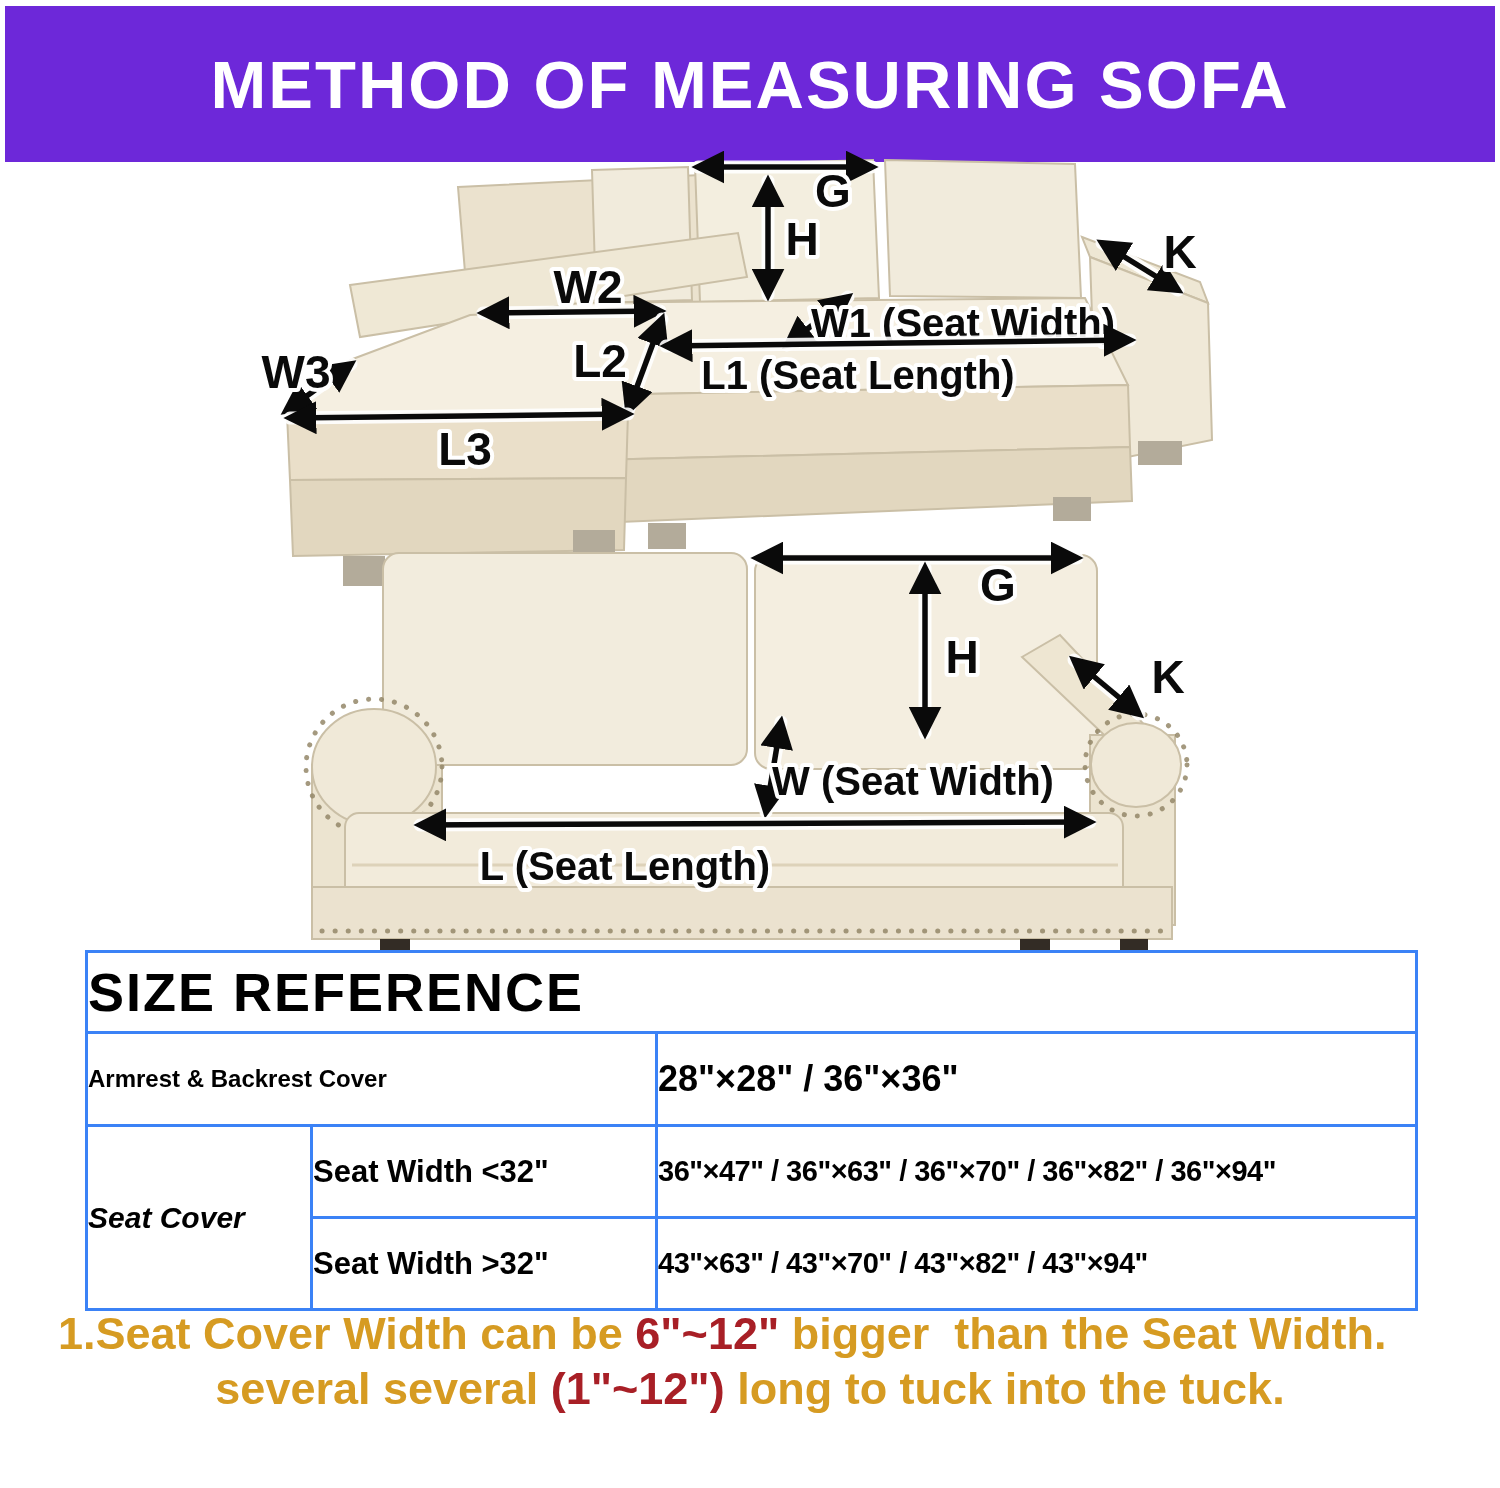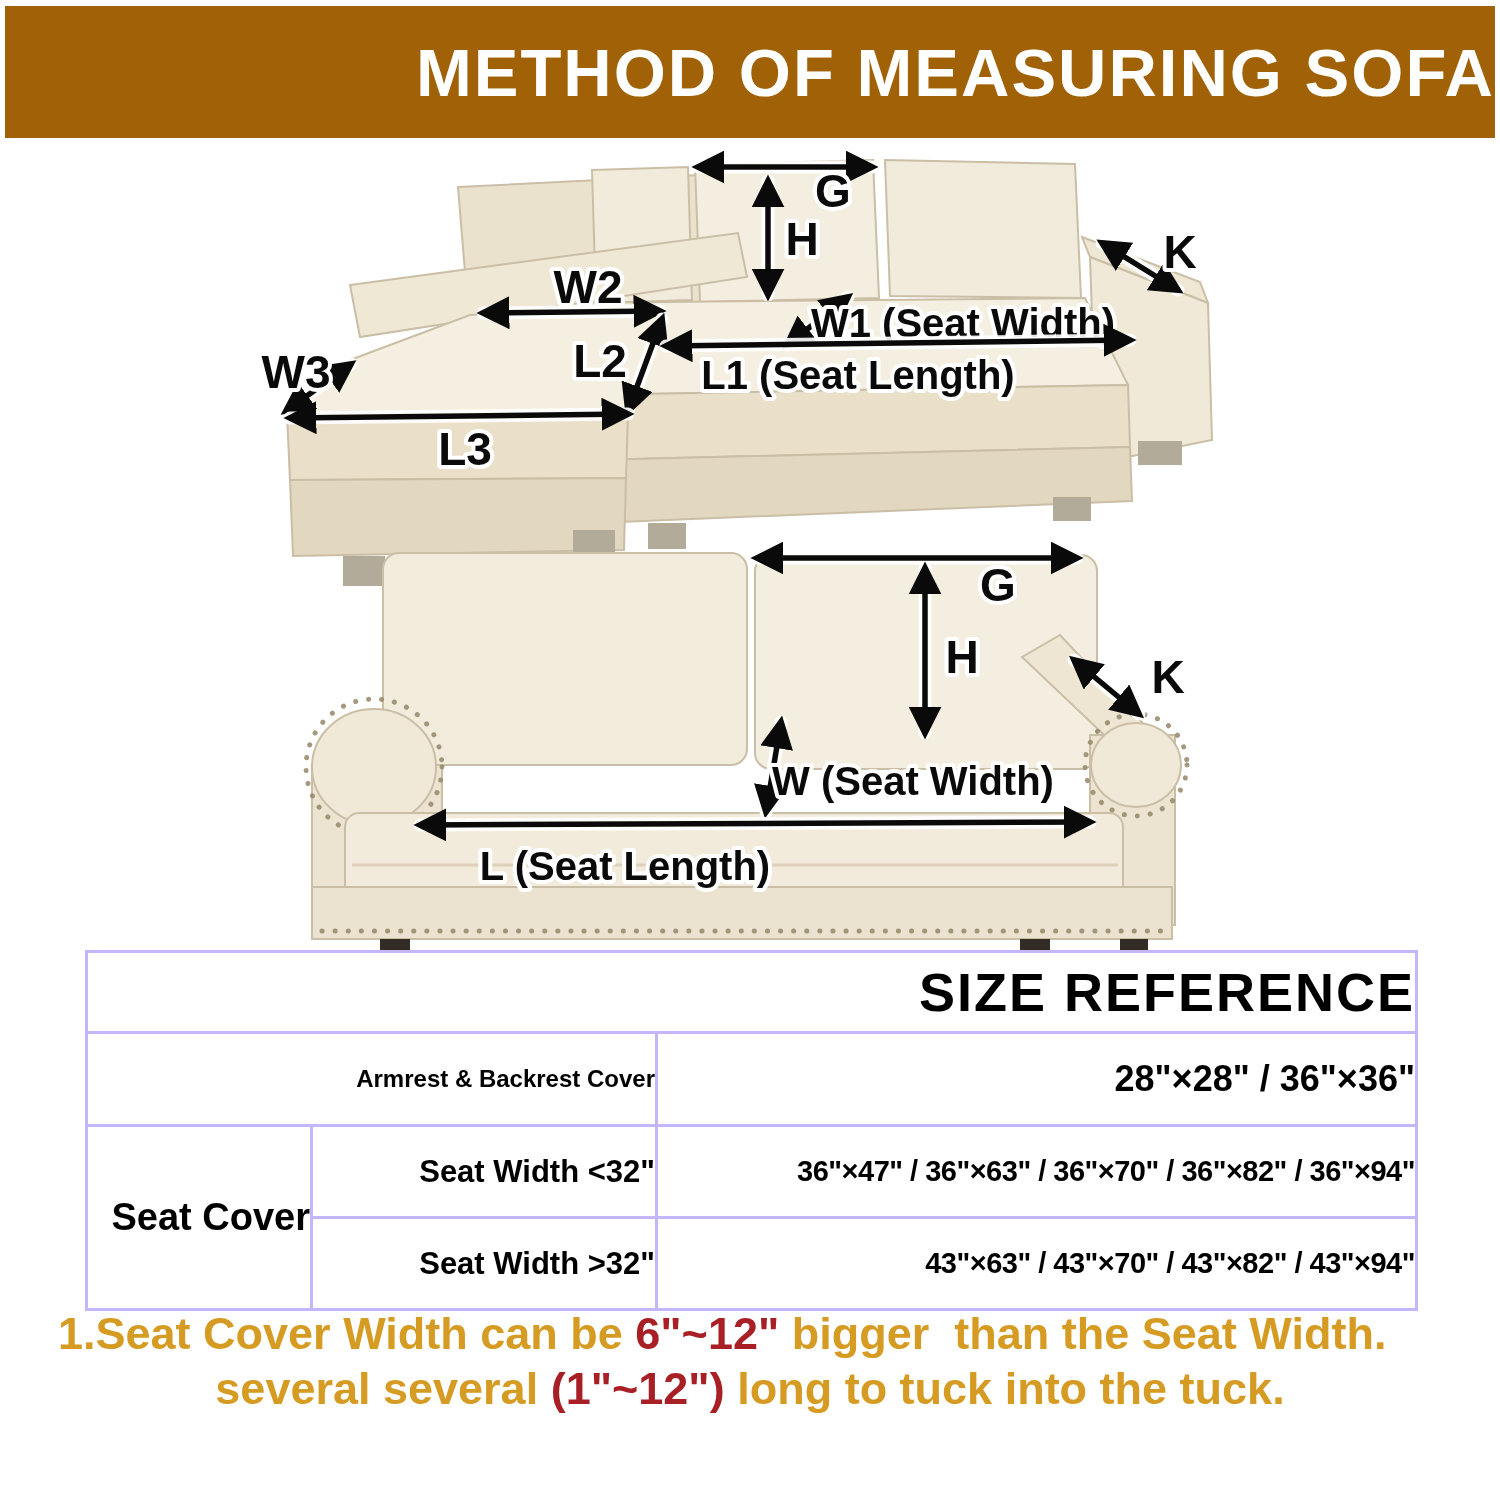--- a/index.html
+++ b/index.html
@@ -3,22 +3,22 @@
 <meta charset="utf-8">
 <style>
   html,body { margin:0; padding:0; background:#ffffff; }
   #frame {
     position:relative; width:1500px; height:1488px;
     background:#ffffff; overflow:hidden;
     font-family:"Liberation Sans", sans-serif;
   }
   
   .header-bar {
-    position:absolute; left:5px; top:6px; width:1490px; height:132px;
-    background:#a16207; display:flex; align-items:center; justify-content:flex-end;
+    position:absolute; left:5px; top:6px; width:1490px; height:156px;
+    background:#6d28d9; display:flex; align-items:center; justify-content:center;
   }
   .header-bar h1 {
     margin:0; color:#ffffff; font-size:67px; font-weight:bold;
     letter-spacing:2px; white-space:nowrap;
   }
   
   .diagram { position:absolute; left:0; pointer-events:none; }
   #sectional-svg { top:145px; width:1500px; height:445px; }
   #sofa-svg { top:535px; width:1500px; height:420px; }
   .cush { stroke:#cabfa6; stroke-width:2; }
@@ -34,29 +34,29 @@
   .lbl-sm { font-size:40px; }
   .dots { fill:none; stroke:#948769; stroke-width:5; stroke-dasharray:0.1 13; stroke-linecap:round; opacity:.85; }
   .seam { stroke:#ddd2b9; stroke-width:3; fill:none; }
   
   .size-table {
     position:absolute; left:85px; top:950px; width:1330px;
     border-collapse:collapse; table-layout:fixed;
     font-family:"Liberation Sans", sans-serif; color:#000;
   }
   .size-table td {
-    border:3px solid #c4b5fd; text-align:right; vertical-align:middle;
+    border:3px solid #3b82f6; text-align:left; vertical-align:middle;
     padding:0; overflow:hidden; white-space:nowrap;margin-left:45px;
   }
   .size-table .t-title { height:78px; font-size:54px; font-weight:bold; letter-spacing:2px; }
   .row-armrest td { height:90px; }
   .row-seat td { height:89px; }
   .cell-armrest-label { font-size:24px; font-weight:bold; }
   .cell-armrest-sizes { font-size:36px; font-weight:bold; }
-  .cell-seat-cover { font-size:38px; font-weight:bold; }
+  .cell-seat-cover { font-size:30px; font-weight:bold;font-style:italic; }
   .cell-cond  { font-size:31px; font-weight:bold; }
   .cell-sizes { font-size:29px; font-weight:bold; letter-spacing:-0.5px; }
   
   .notes {
     position:absolute; left:58px; top:1306px; width:1384px;
     color:#d69b22; font-weight:bold; font-size:45px; line-height:55px;
   }
   .notes span { white-space:pre-wrap; }
   .note-line2 { margin-top:13px; }
   .note-line3 { text-align:center; }

